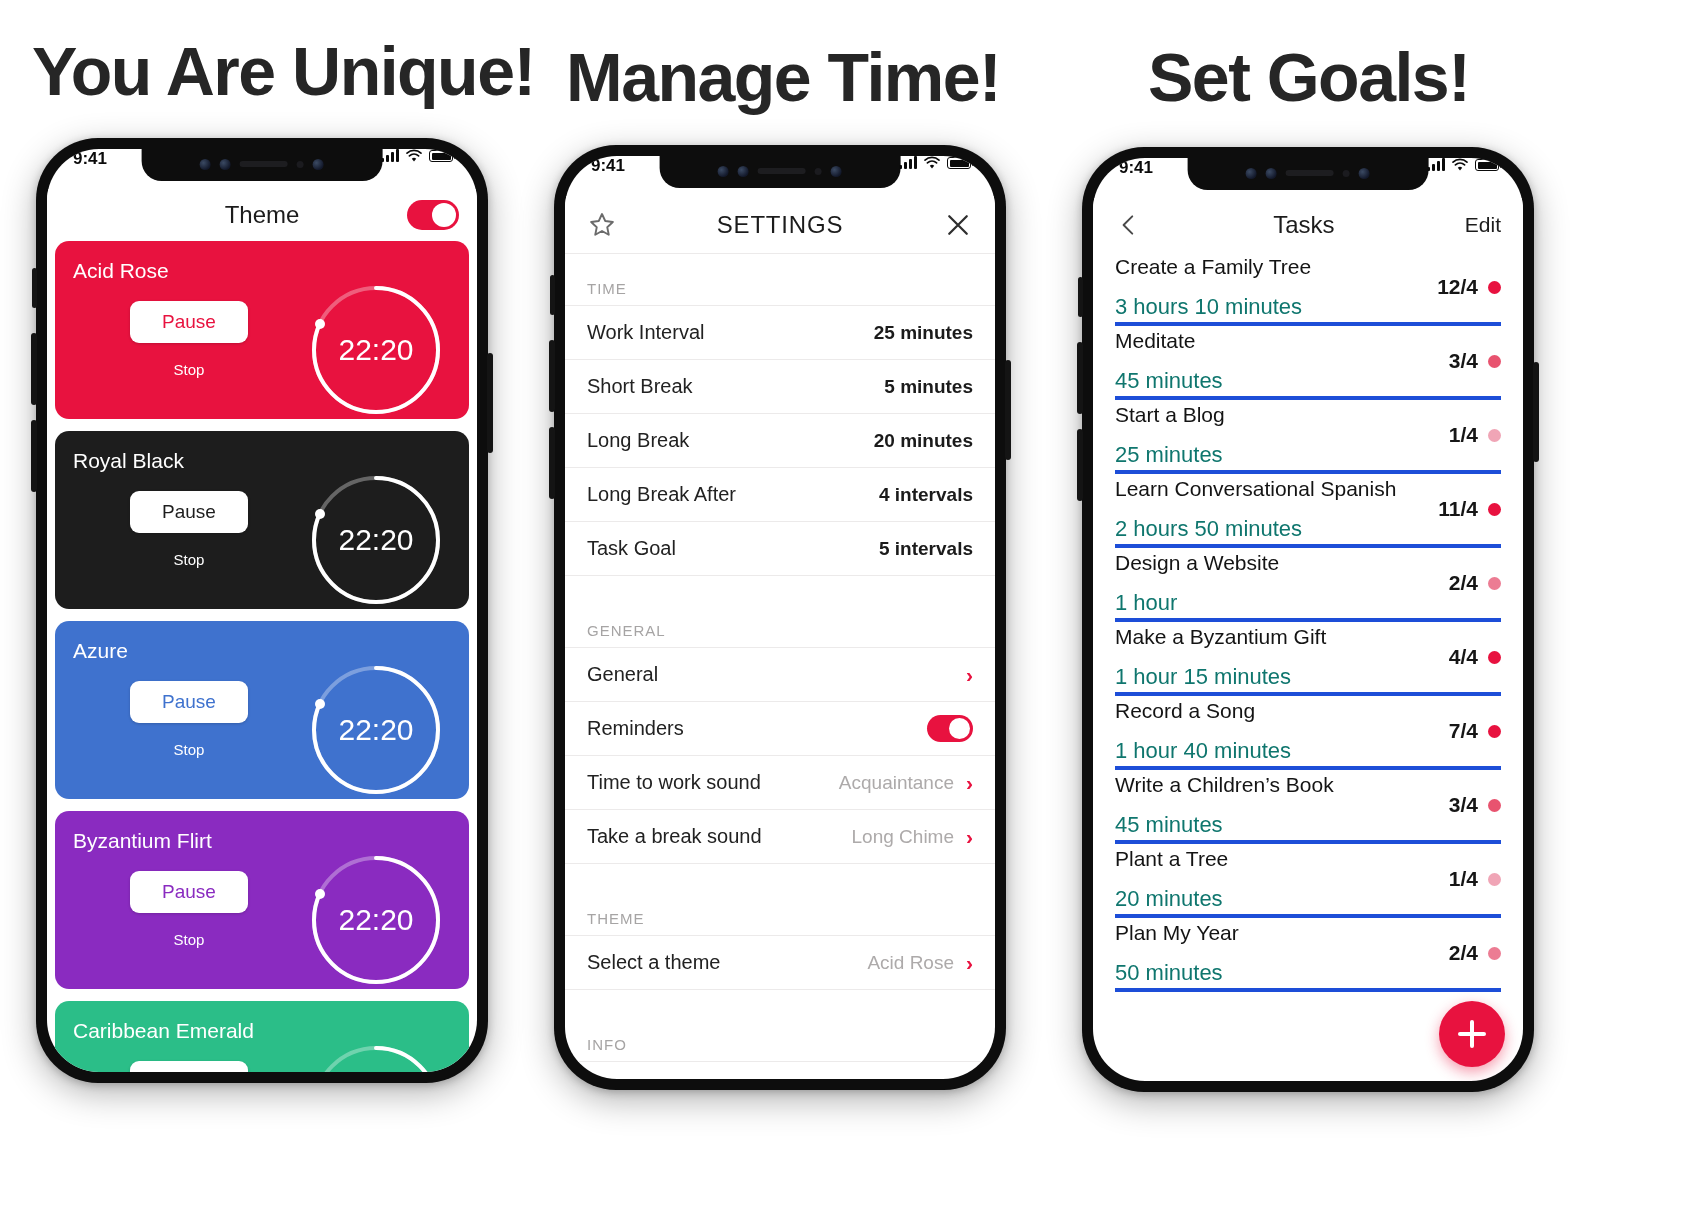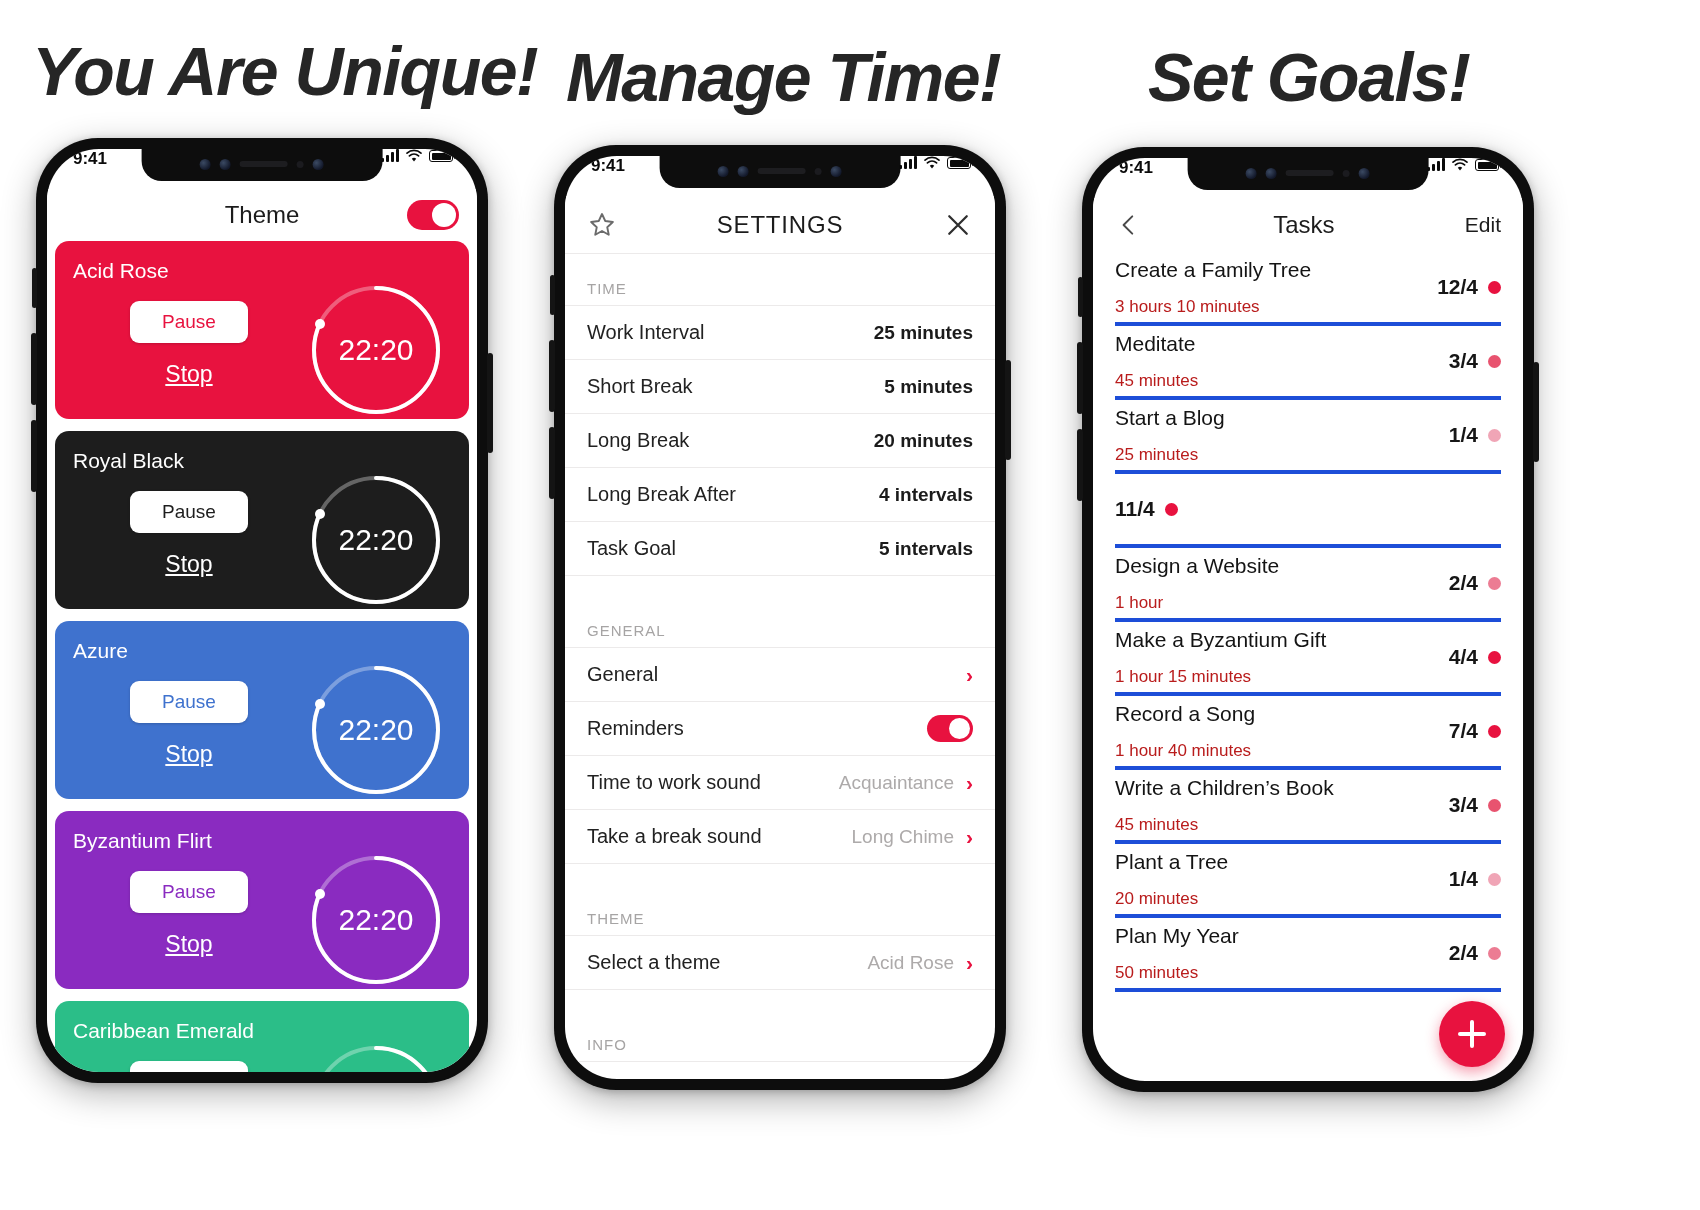--- a/index.html
+++ b/index.html
@@ -14,21 +14,20 @@
 
   
   .headline {
     position: absolute;
     font-family: "Liberation Sans", sans-serif;
     font-weight: bold;
     font-size: 68px;
     color: #262626;
     letter-spacing: -1.5px;
     white-space: nowrap;
-    font-style: italic;
   }
   .h1 { left: 32px;  top: 32px; }
   .h2 { left: 566px; top: 38px; }
   .h3 { left: 1148px; top: 38px; }
 
   
   .phone {
     position: absolute;
     border-radius: 62px;
     background: #0d0d0d;
@@ -138,21 +137,21 @@
   .tc-body { display: flex; align-items: flex-start; }
   .tc-left { width: 232px; padding-top: 18px; text-align: center; }
   .pause-btn {
     display: inline-block;
     width: 118px; padding: 10px 0;
     background: #fff; border-radius: 9px;
     font-size: 19px; text-align: center;
     box-shadow: 0 1px 3px rgba(0,0,0,0.18);
   }
   .stop-txt {
-    margin-top: 18px; font-size: 23px; color: #fff; text-decoration: underline;
+    margin-top: 18px; font-size: 15px; color: #fff;
   }
   .ring-wrap {
     position: relative; width: 142px; height: 142px; margin-top: -4px;
   }
   .ring-wrap svg { position: absolute; inset: 0; }
   .ring-time {
     position: absolute; inset: 0;
     display: flex; align-items: center; justify-content: center;
     font-size: 30px; color: #fff;
   }
@@ -223,21 +222,21 @@
     position: absolute; left:0; right:0; top: 94px; bottom: 0;
     padding: 0 22px;
   }
   .task-row {
     display: flex; align-items: center;
     height: 74px;
     border-bottom: 4px solid #1d4ed8;
   }
   .task-main { flex: 1; min-width: 0; }
   .task-title { font-size: 21px; color: #141414; white-space: nowrap; }
-  .task-sub { font-size: 17px; color: #b91c1c; margin-top: 15px; }
+  .task-sub { font-size: 22px; color: #0f766e; margin-top: 15px; }
   .task-count {
     font-size: 21px; font-weight: bold; color: #161616;
     margin-right: 10px; white-space: nowrap;
   }
   .task-dot { width: 13px; height: 13px; border-radius: 50%; flex: none; }
 
   .fab {
     position: absolute;
     right: 18px; bottom: 14px;
     width: 66px; height: 66px;
@@ -534,20 +533,24 @@
           </div>
           <div class="task-row">
             <div class="task-main">
               <div class="task-title">Start a Blog</div>
               <div class="task-sub">25 minutes</div>
             </div>
             <span class="task-count">1/4</span>
             <span class="task-dot" style="background: rgb(240, 165, 182);"></span>
           </div>
           <div class="task-row">
+            <div class="task-main">
+              <div class="task-title">Learn Conversational Spanish</div>
+              <div class="task-sub">2 hours 50 minutes</div>
+            </div>
             <span class="task-count">11/4</span>
             <span class="task-dot" style="background: rgb(232, 18, 63);"></span>
           </div>
           <div class="task-row">
             <div class="task-main">
               <div class="task-title">Design a Website</div>
               <div class="task-sub">1 hour</div>
             </div>
             <span class="task-count">2/4</span>
             <span class="task-dot" style="background: rgb(236, 124, 147);"></span>

